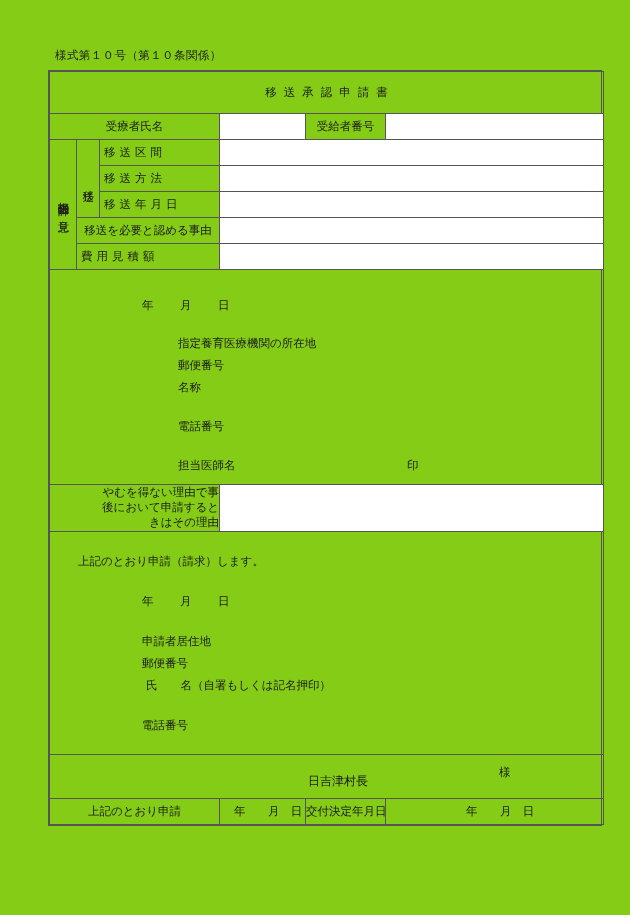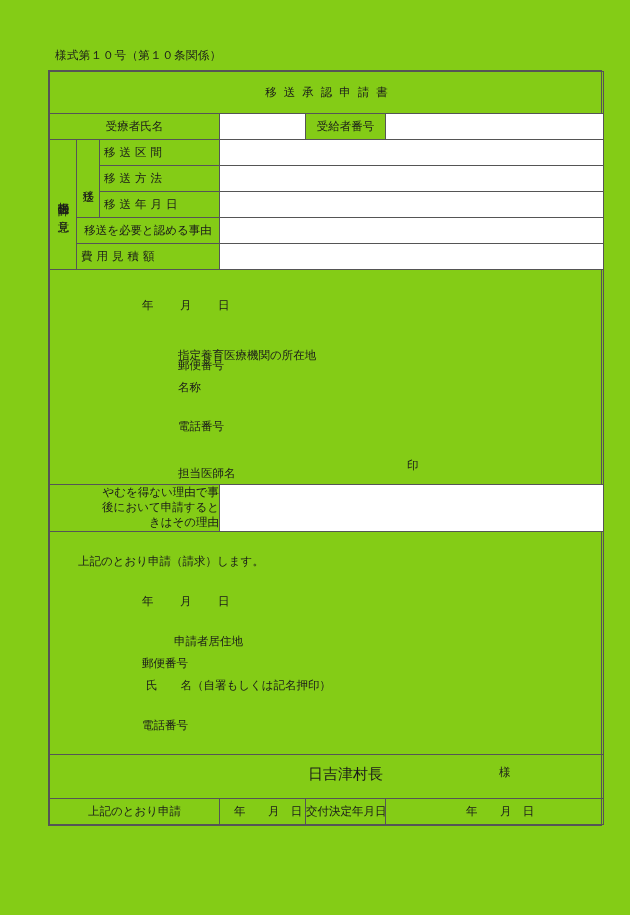--- a/index.html
+++ b/index.html
@@ -179,55 +179,55 @@
       </tr>
       <tr class="rowh">
         <td class="lbl-sp" colspan="2">費用見積額</td>
         <td class="blank" colspan="3"></td>
       </tr>
 
       <tr>
         <td colspan="6">
           <div class="block">
             <div class="ln date-line" style="left:92px; top:28px;"><i class="gap-a">年</i><i class="gap-b">月</i><i>日</i></div>
-            <div class="ln" style="left:128px; top:78px;">指定養育医療機関の所在地</div>
+            <div class="ln" style="left:128px; top:66px;">指定養育医療機関の所在地</div>
             <div class="ln" style="left:128px; top:88px;">郵便番号</div>
             <div class="ln" style="left:128px; top:110px;">名称</div>
             <div class="ln" style="left:128px; top:149px;">電話番号</div>
-            <div class="ln" style="left:128px; top:196px;">担当医師名</div>
+            <div class="ln" style="left:128px; top:188px;">担当医師名</div>
             <div class="ln" style="left:357px; top:188px;">印</div>
           </div>
         </td>
       </tr>
 
       <tr>
         <td class="reason-label" colspan="3">
           <span>やむを得ない理由で事</span><br>
           <span>後において申請すると</span><br>
           <span>きはその理由</span>
         </td>
         <td class="blank" colspan="3"></td>
       </tr>
 
       <tr>
         <td colspan="6">
           <div class="apply-block">
             <div class="ln" style="left:28px; top:22px;">上記のとおり申請（請求）します。</div>
             <div class="ln date-line" style="left:92px; top:62px;"><i class="gap-a">年</i><i class="gap-b">月</i><i>日</i></div>
-            <div class="ln" style="left:92px; top:102px;margin-left:32px;">申請者居住地</div>
+            <div class="ln" style="left:92px; top:102px;">申請者居住地</div>
             <div class="ln" style="left:92px; top:124px;">郵便番号</div>
             <div class="ln" style="left:96px; top:146px;">氏　　名（自署もしくは記名押印）</div>
             <div class="ln" style="left:92px; top:186px;">電話番号</div>
           </div>
         </td>
       </tr>
 
       <tr>
         <td colspan="6" style="height:44px; position:relative; border-top:none;">
-          <div style="position:absolute; left:258px; top:10px; font-size:15px; white-space:nowrap;">日吉津村長</div>
+          <div style="position:absolute; left:258px; top:18px; font-size:12px; white-space:nowrap;">日吉津村長</div>
           <div style="position:absolute; left:449px; top:10px; font-size:11.5px; white-space:nowrap;">様</div>
         </td>
       </tr>
 
       <tr class="rowh">
         <td class="foot-lbl" colspan="3">上記のとおり申請</td>
         <td class="foot-date"><i>年</i><i>月</i><i>日</i></td>
         <td class="foot-lbl">交付決定年月日</td>
         <td class="foot-date"><i>年</i><i>月</i><i>日</i></td>
       </tr>

